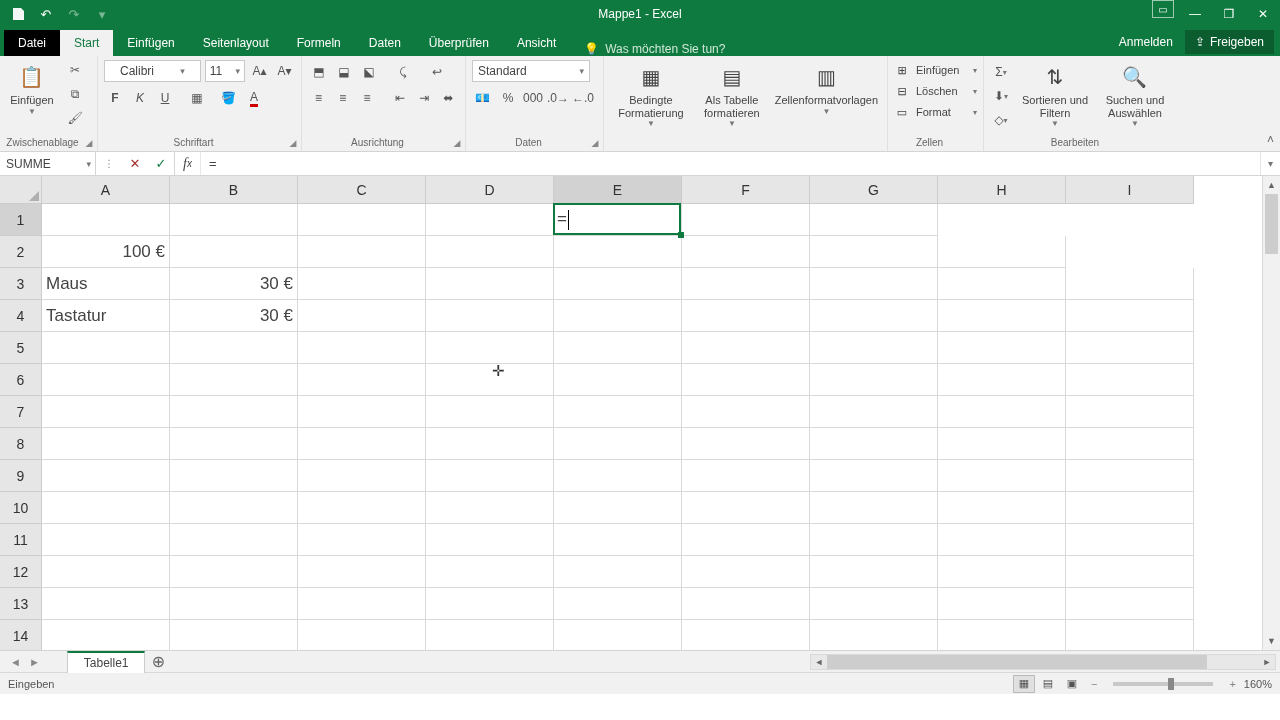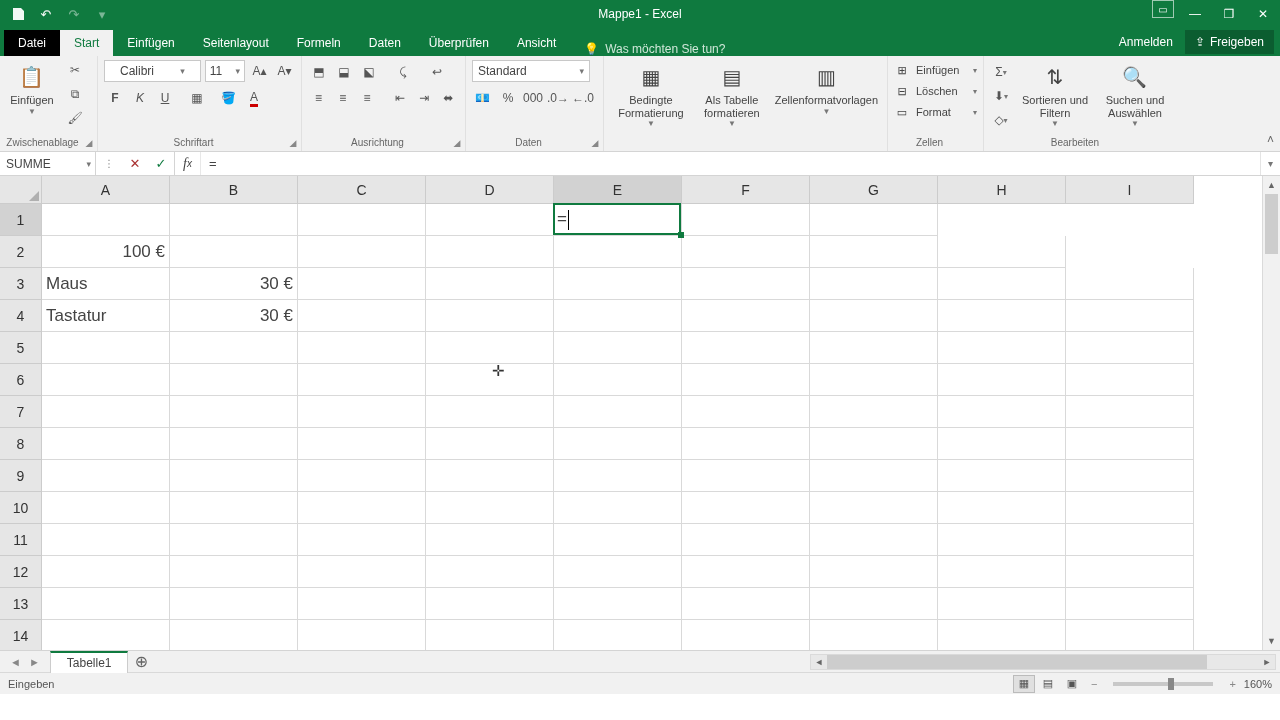--- a/index.html
+++ b/index.html
@@ -79,21 +79,21 @@
   .active-cell-border { position: absolute; border: 2px solid #0f7a3f; pointer-events: none; }
   .active-cell-handle { position: absolute; width: 6px; height: 6px; background: #0f7a3f; }
   .edit-cursor { position: absolute; width: 1px; height: 20px; background: #000; animation: blink 1s steps(1) infinite; }
   @keyframes blink { 50% { opacity: 0; } }
   .cross-cursor { position: absolute; font-size: 15px; color: #333; pointer-events: none; }
   
   
   .sheet-bar { height: 22px; border-top: 1px solid #d4d4d4; background: #f1f1f1; display: flex; align-items: stretch; }
   .sheet-nav { display: flex; align-items: center; gap: 8px; padding: 0 10px; color: #888; font-size: 11px; }
   .sheet-tabs { display: flex; align-items: flex-end; }
-  .sheet-tab { padding: 3px 16px; background: #fff; border: 1px solid #ccc; border-bottom: none; font-size: 12px; border-top: 2px solid #0f7a3f; margin-bottom: -1px; }
+  .sheet-tab { padding: 3px 16px; background: #fff; border: 1px solid #ccc; border-bottom: none; font-size: 12px; border-top: 2px solid #0f7a3f; margin-bottom: -1px; margin-left: 17px; }
   .add-sheet { width: 26px; display: flex; align-items: center; justify-content: center; color: #666; font-size: 16px; }
   .hscroll-area { flex: 1; display: flex; align-items: center; justify-content: flex-end; padding-right: 4px; gap: 0; }
   .hscroll { width: 466px; height: 16px; background: #e8e8e8; display: flex; align-items: stretch; border: 1px solid #dadada; }
   .hs-btn { width: 16px; display: flex; align-items: center; justify-content: center; font-size: 9px; color: #666; }
   .hs-track { flex: 1; position: relative; }
   .hs-thumb { position: absolute; left: 0; top: 0; bottom: 0; width: 380px; background: #cdcdcd; }
   
   
   .status-bar { height: 22px; background: #f1f1f1; border-top: 1px solid #d9d9d9; display: flex; align-items: center; justify-content: space-between; padding: 0 8px; font-size: 11px; color: #555; }
   .view-controls { display: flex; align-items: center; gap: 2px; }

